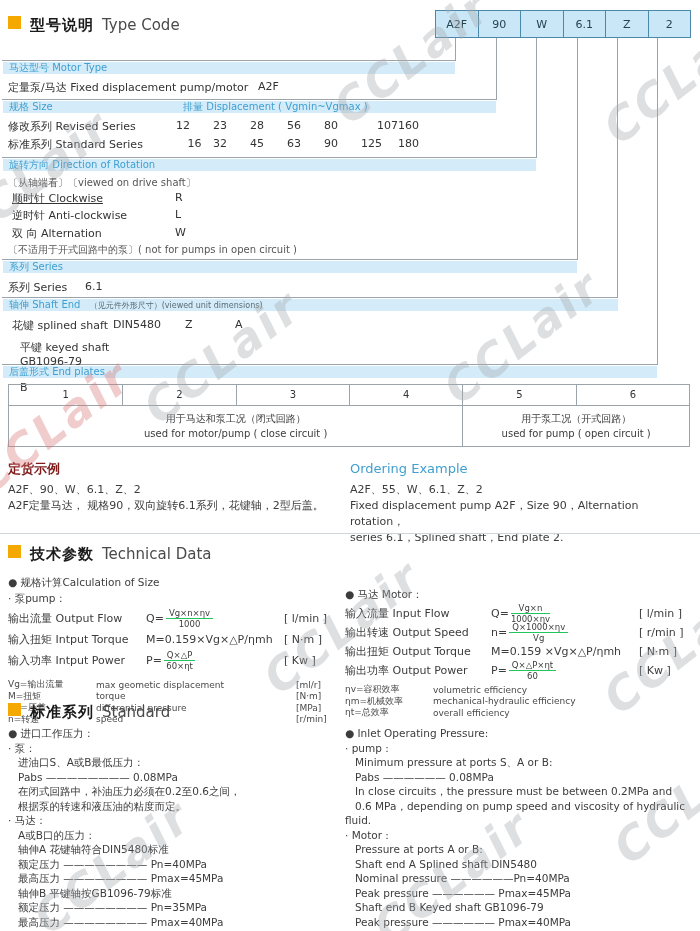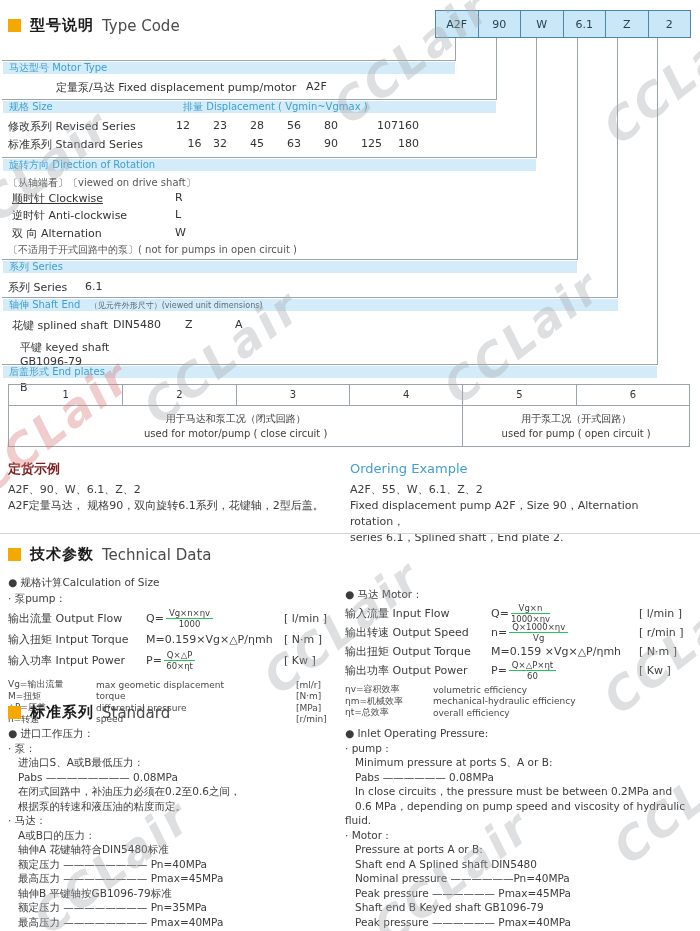--- a/index.html
+++ b/index.html
@@ -1,19 +1,19 @@
 <!DOCTYPE html>
 <html><head>
 <meta charset="utf-8">
 <style>
   html,body{margin:0;padding:0;background:#ffffff;}
   #page{position:relative;width:700px;height:931px;background:#ffffff;overflow:hidden;
         font-family:"DejaVu Sans","Liberation Sans",sans-serif;color:#333;}
   
-  .h1{position:absolute;display:flex;align-items:center;}
+  .h1{position:absolute;display:flex;align-items:flex-start;}
   .sq{width:13px;height:13px;background:#f5a800;margin-right:9px;}
   .h1 .zh{font-size:15px;font-weight:bold;color:#1a1a1a;letter-spacing:1px;}
   .h1 .en{font-size:15px;color:#4a4a4a;margin-left:8px;}
   
   .codeboxes{position:absolute;left:435px;top:10px;width:256px;height:28px;display:flex;
              border:1px solid #4b87a8;background:#c9e7f6;box-sizing:border-box;}
   .codecell{flex:1;border-left:1px solid #4b87a8;display:flex;align-items:center;justify-content:center;
             font-size:11px;color:#24424f;}
   .codecell:first-child{border-left:none;}
   
@@ -103,21 +103,21 @@
   <div class="vline" style="left:657px;top:38px;height:326px;"></div>
 
   <div class="topline" style="left:2px;top:60px;width:454px;"></div>
   <div class="topline" style="left:2px;top:99px;width:495px;"></div>
   <div class="topline" style="left:2px;top:157px;width:535px;"></div>
   <div class="topline" style="left:2px;top:259px;width:576px;"></div>
   <div class="topline" style="left:2px;top:297px;width:616px;"></div>
   <div class="topline" style="left:2px;top:364px;width:656px;"></div>
 
   <div class="band" style="left:3px;top:62px;width:452px;">马达型号 Motor Type</div>
-  <div class="trow" style="left:8px;top:80px;margin-left:48px;">
+  <div class="trow" style="left:8px;top:80px;">
     <span class="cell" style="width:250px;">定量泵/马达 Fixed displacement pump/motor</span>
     <span class="cell">A2F</span>
   </div>
 
   <div class="band" style="left:3px;top:101px;width:493px;">
     <span>规格 Size</span>
     <span style="position:absolute;left:180px;">排量 Displacement ( Vgmin~Vgmax )</span>
   </div>
   <div class="trow" style="left:8px;top:119px;">
     <span class="cell" style="width:168px;">修改系列 Revised Series</span>

